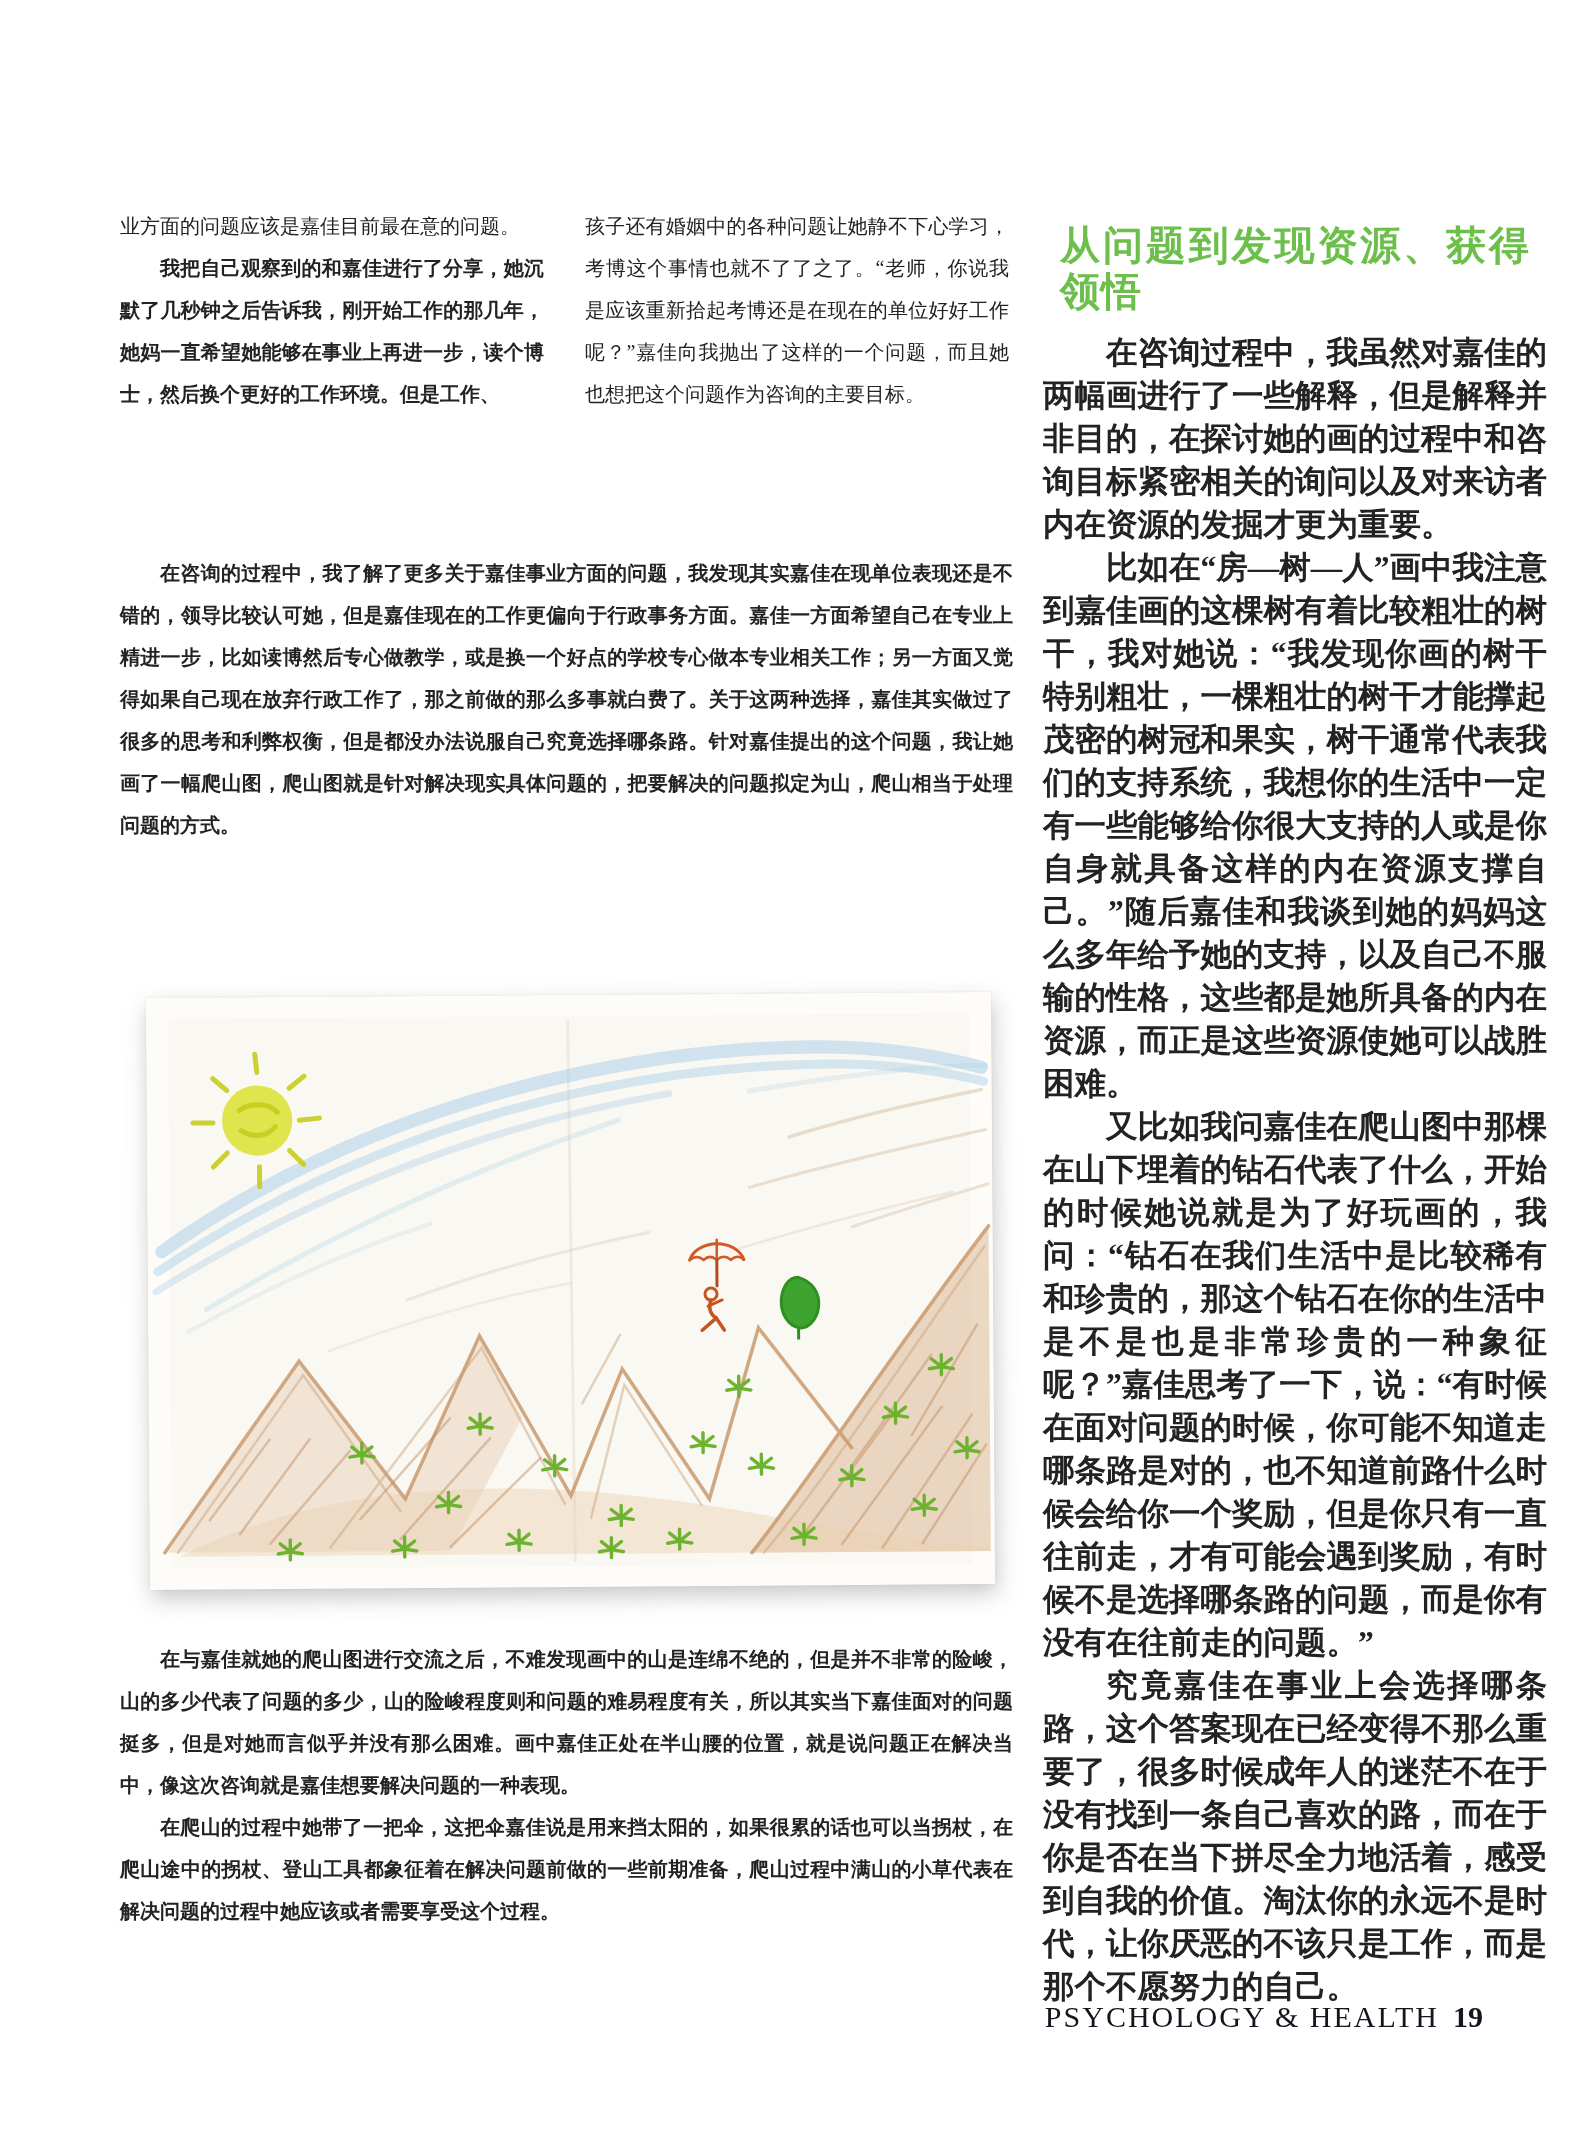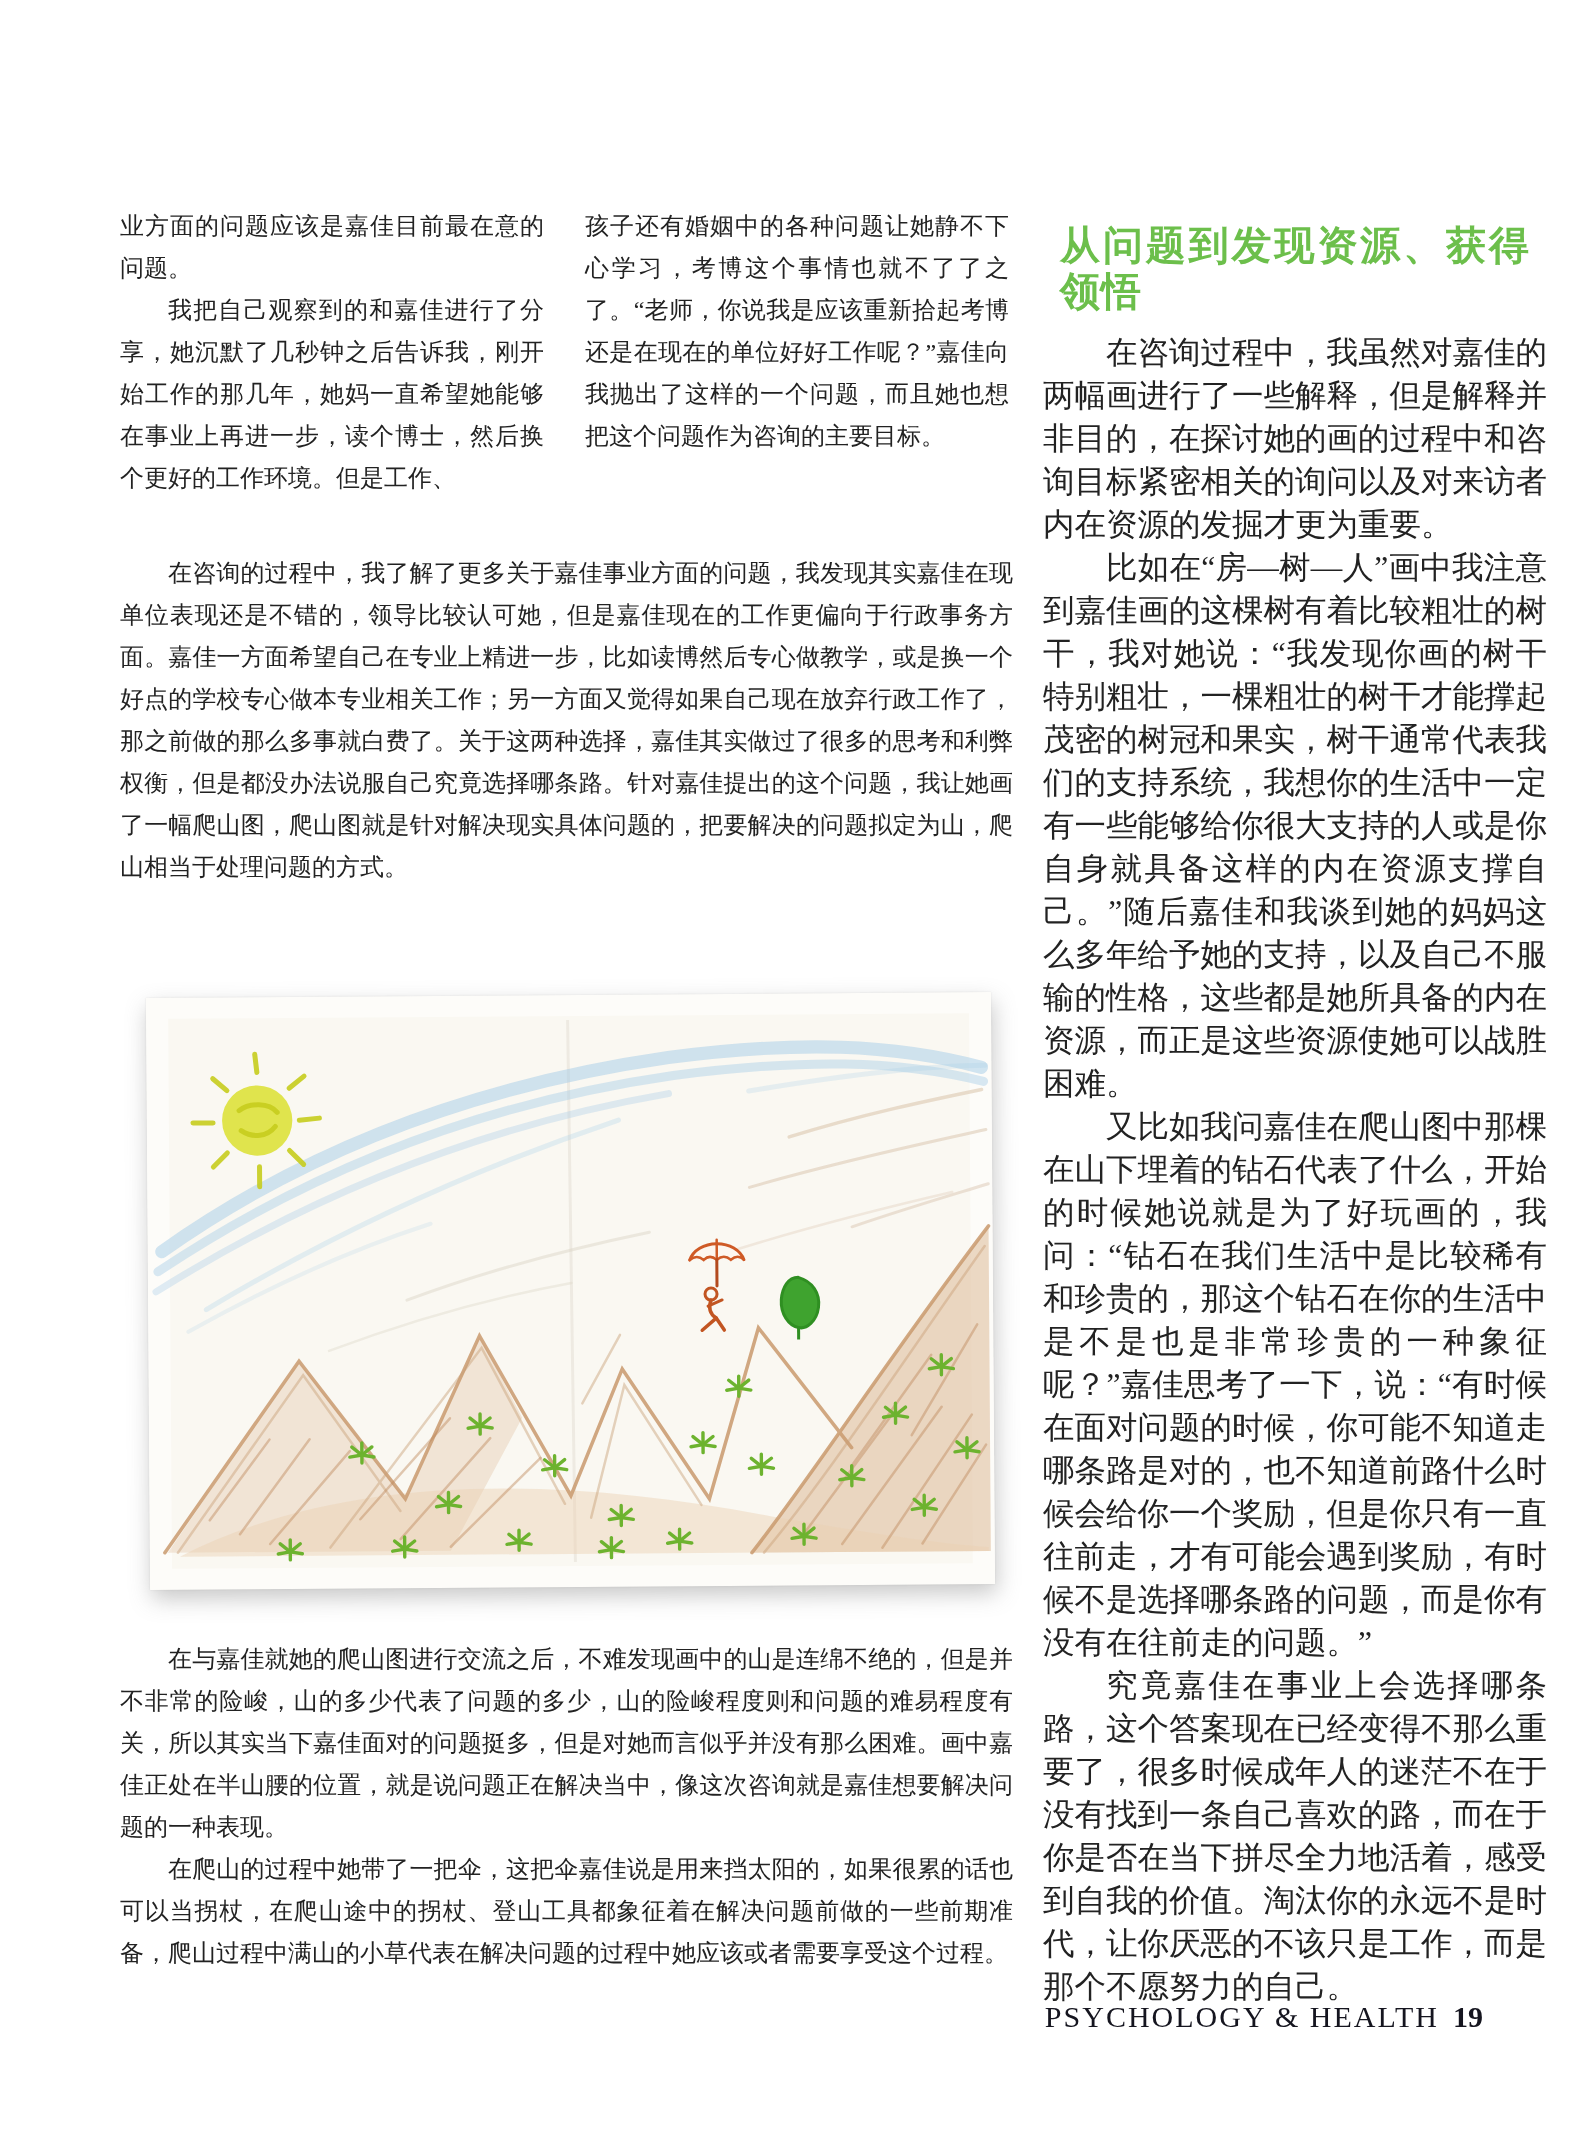--- a/index.html
+++ b/index.html
@@ -2,24 +2,24 @@
 <html lang="zh"><head>
 <meta charset="utf-8">
 <style>
   html,body{margin:0;padding:0;}
   body{
     width:1587px;height:2154px;position:relative;background:#ffffff;
     font-family:"Liberation Serif","DejaVu Serif",serif;color:#222;
     overflow:hidden;
   }
   .col{position:absolute;text-align:justify;}
-  .body-sm{font-size:24px;line-height:42px;}
+  .body-sm{font-size:20px;line-height:42px;}
   .body-lg{font-size:31.5px;line-height:43px;}
   p{margin:0;}
-  p.indent{text-indent:2em;}
+  p.indent{text-indent:2em;font-weight:bold;}
   h2.green{
     font-family:"Liberation Sans","DejaVu Sans",sans-serif;
     font-weight:900;color:#6cbf4b;margin:17px;
     font-size:40px;line-height:46px;letter-spacing:1px;
   }
   .sec-head-gap{margin-bottom:10px;}
   
   .figure-card{
     position:absolute;left:148px;top:995px;width:845px;height:592px;
     background:#fdfcf9;transform:rotate(-0.4deg);

